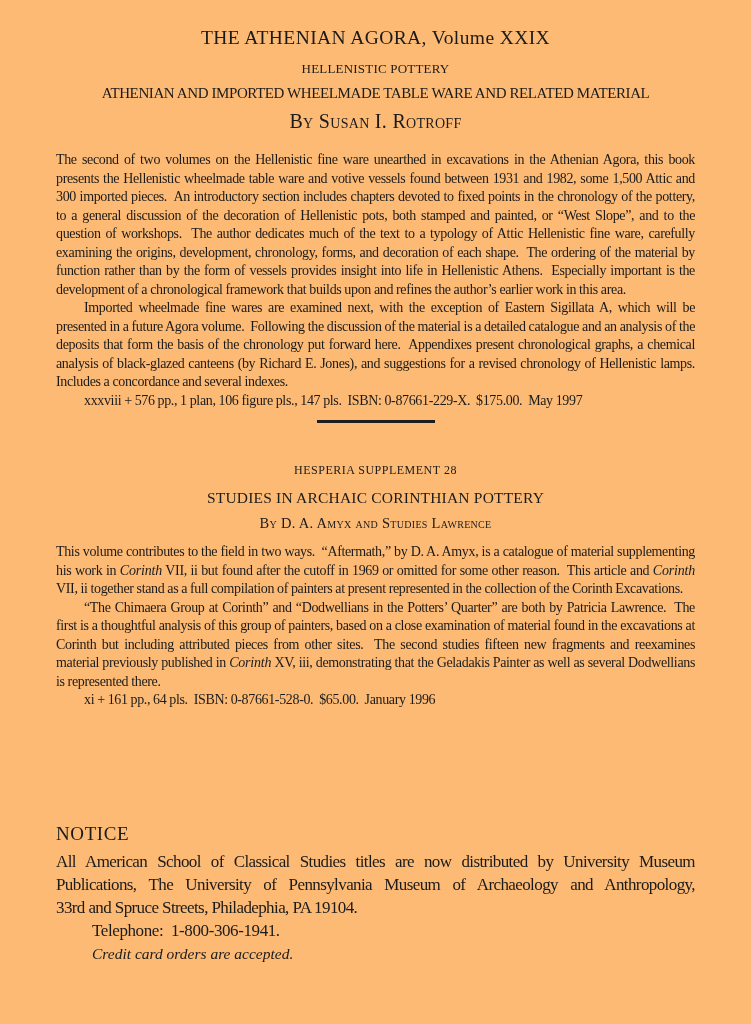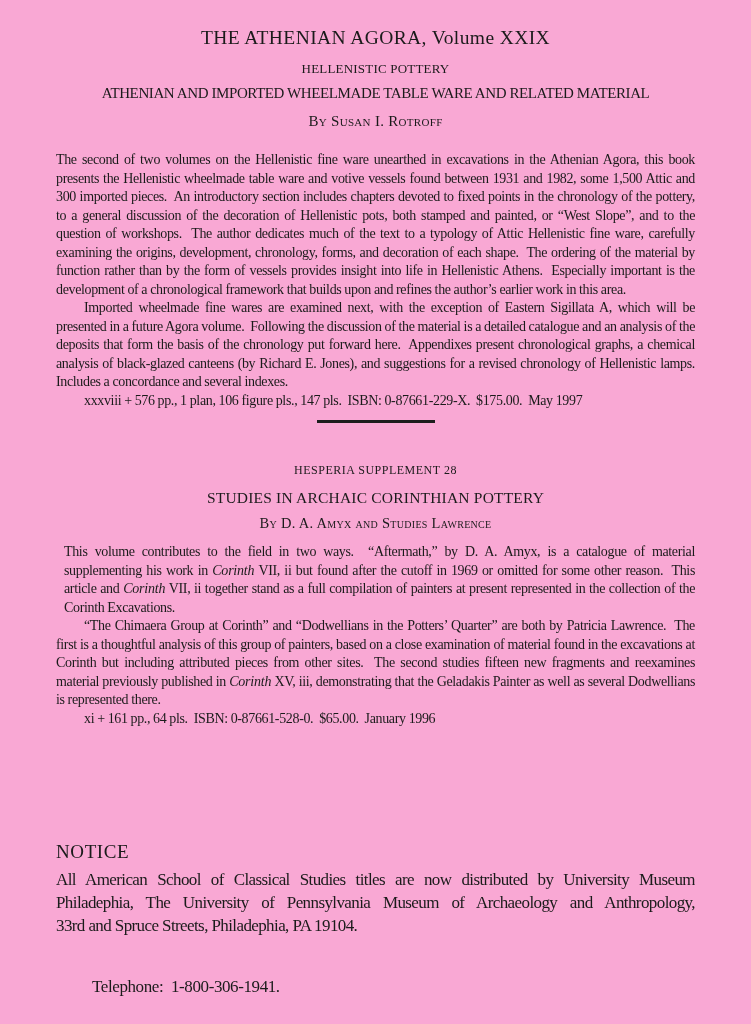--- a/index.html
+++ b/index.html
@@ -1,33 +1,33 @@
 <!DOCTYPE html>
 <html><head>
 <meta charset="utf-8">
 <style>
   html,body { margin:0; padding:0; background:#e9e9e6; }
   .page {
     position:relative;
     width:751px; height:1024px;
     margin:0 auto;
-    background:#f9a8d4;
+    background:#fdba74;
     color:#1b1b1b;
     font-family:"Liberation Serif","DejaVu Serif",serif;
     box-sizing:border-box;
     padding:26px 56px 0 56px;
     overflow:hidden;
   }
 
   
   .h-center { text-align:center; font-weight:normal; white-space:nowrap; }
   .s1-series { font-size:19.5px; line-height:24px; margin:0; letter-spacing:0.4px; }
   .s1-title  { font-size:13px; line-height:20px; margin:9px 0 0; letter-spacing:0.2px; }
   .s1-sub    { font-size:15px;   line-height:20px; margin:4px 0 9px; letter-spacing:-0.4px; }
-  .byline    { font-size:15px; line-height:19px; margin:8px 0 0; text-align:center;
+  .byline    { font-size:20px; line-height:19px; margin:8px 0 0; text-align:center;
                font-variant:small-caps; letter-spacing:0.3px; }
 
   
   .body-para {
     font-size:14px; line-height:18.5px;
     letter-spacing:-0.35px; word-spacing:-0.2px;
     text-align:justify;
     white-space:pre-wrap;
     margin:0;
   }
@@ -35,21 +35,21 @@
   .indent { text-indent:28px; }
   .details-line { text-indent:28px; text-align:left; }
 
   
   .divider { width:118px; height:3px; background:#1d1d1d; margin:10px auto 36px auto; border:0; }
 
   
   .s2-series { font-size:12px; line-height:22px; margin:0; letter-spacing:0.5px; }
   .s2-title  { font-size:15.5px; line-height:20px; margin:7px 0 0; letter-spacing:0.2px; }
   .s2-byline { margin:6px 0 0; font-size:14.5px; }
-  .s2-first  { margin-top:10px;margin-left:8px; }
+  .s2-first  { margin-top:10px; }
   .body-para i { font-style:italic; letter-spacing:-0.2px; }
 
   
   .notice { margin-top:112px; }
   .notice-title { font-size:19px; line-height:23px; margin:0; text-align:left; font-weight:normal; letter-spacing:0.6px; }
   .notice-body { margin-top:5px; }
   .jline {
     font-size:17px; line-height:23px;
     letter-spacing:-0.6px;
     white-space:nowrap;
@@ -57,21 +57,20 @@
     text-align-last:justify;
     -moz-text-align-last:justify;
     overflow:hidden;
   }
   .jlast { text-align-last:left; -moz-text-align-last:left; }
   .notice-line {
     font-size:17px; line-height:23px;
     letter-spacing:-0.4px;
     padding-left:36px;
     white-space:pre-wrap;
-    margin-top:38px;
   }
   .notice-credit { font-style:italic; font-size:15.5px; letter-spacing:0; }
 </style>
 </head>
 <body>
 
 <div class="page">
 
   <section>
     <h1 class="h-center s1-series">THE ATHENIAN AGORA, Volume XXIX</h1>
@@ -93,20 +92,20 @@
 
     <p class="body-para s2-first"><span>This volume contributes to the field in two ways.  “Aftermath,” by D. A. Amyx, is a catalogue of material supplementing his work in </span><i>Corinth</i><span> VII, ii but found after the cutoff in 1969 or omitted for some other reason.  This article and </span><i>Corinth</i><span> VII, ii together stand as a full compilation of painters at present represented in the collection of the Corinth Excavations.</span></p>
     <p class="body-para indent"><span>“The Chimaera Group at Corinth” and “Dodwellians in the Potters’ Quarter” are both by Patricia Lawrence.  The first is a thoughtful analysis of this group of painters, based on a close examination of material found in the excavations at Corinth but including attributed pieces from other sites.  The second studies fifteen new fragments and reexamines material previously published in </span><i>Corinth</i><span> XV, iii, demonstrating that the Geladakis Painter as well as several Dodwellians is represented there.</span></p>
     <p class="body-para details-line">xi + 161 pp., 64 pls.  ISBN: 0-87661-528-0.  $65.00.  January 1996</p>
   </section>
 
   <section class="notice">
     <h1 class="notice-title">NOTICE</h1>
     <div class="notice-body">
         <div class="jline">All American School of Classical Studies titles are now distributed by University Museum</div>
-        <div class="jline">Philadephia, The University of Pennsylvania Museum of Archaeology and Anthropology,</div>
+        <div class="jline">Publications, The University of Pennsylvania Museum of Archaeology and Anthropology,</div>
         <div class="jline jlast">33rd and Spruce Streets, Philadephia, PA 19104.</div>
       </div>
     <div class="notice-line">Telephone:  1-800-306-1941.</div>
     <div class="notice-line notice-credit">Credit card orders are accepted.</div>
   </section>
 
 </div>
 
 </body></html>

